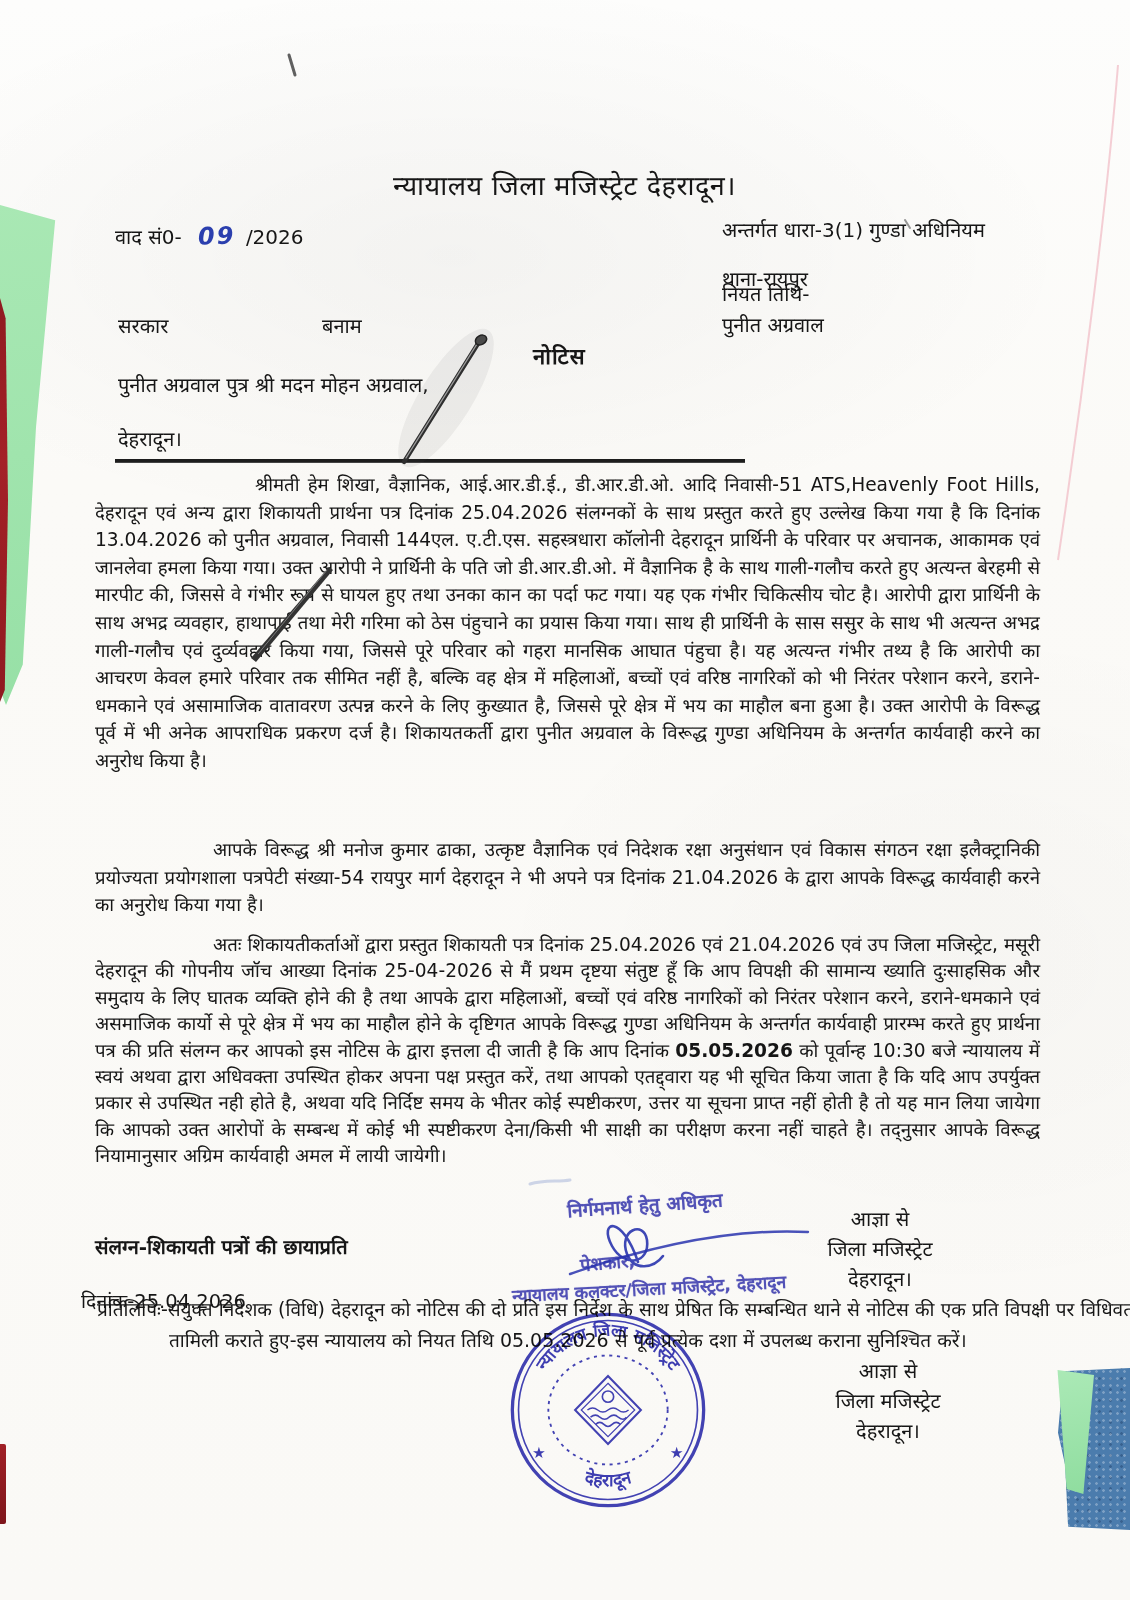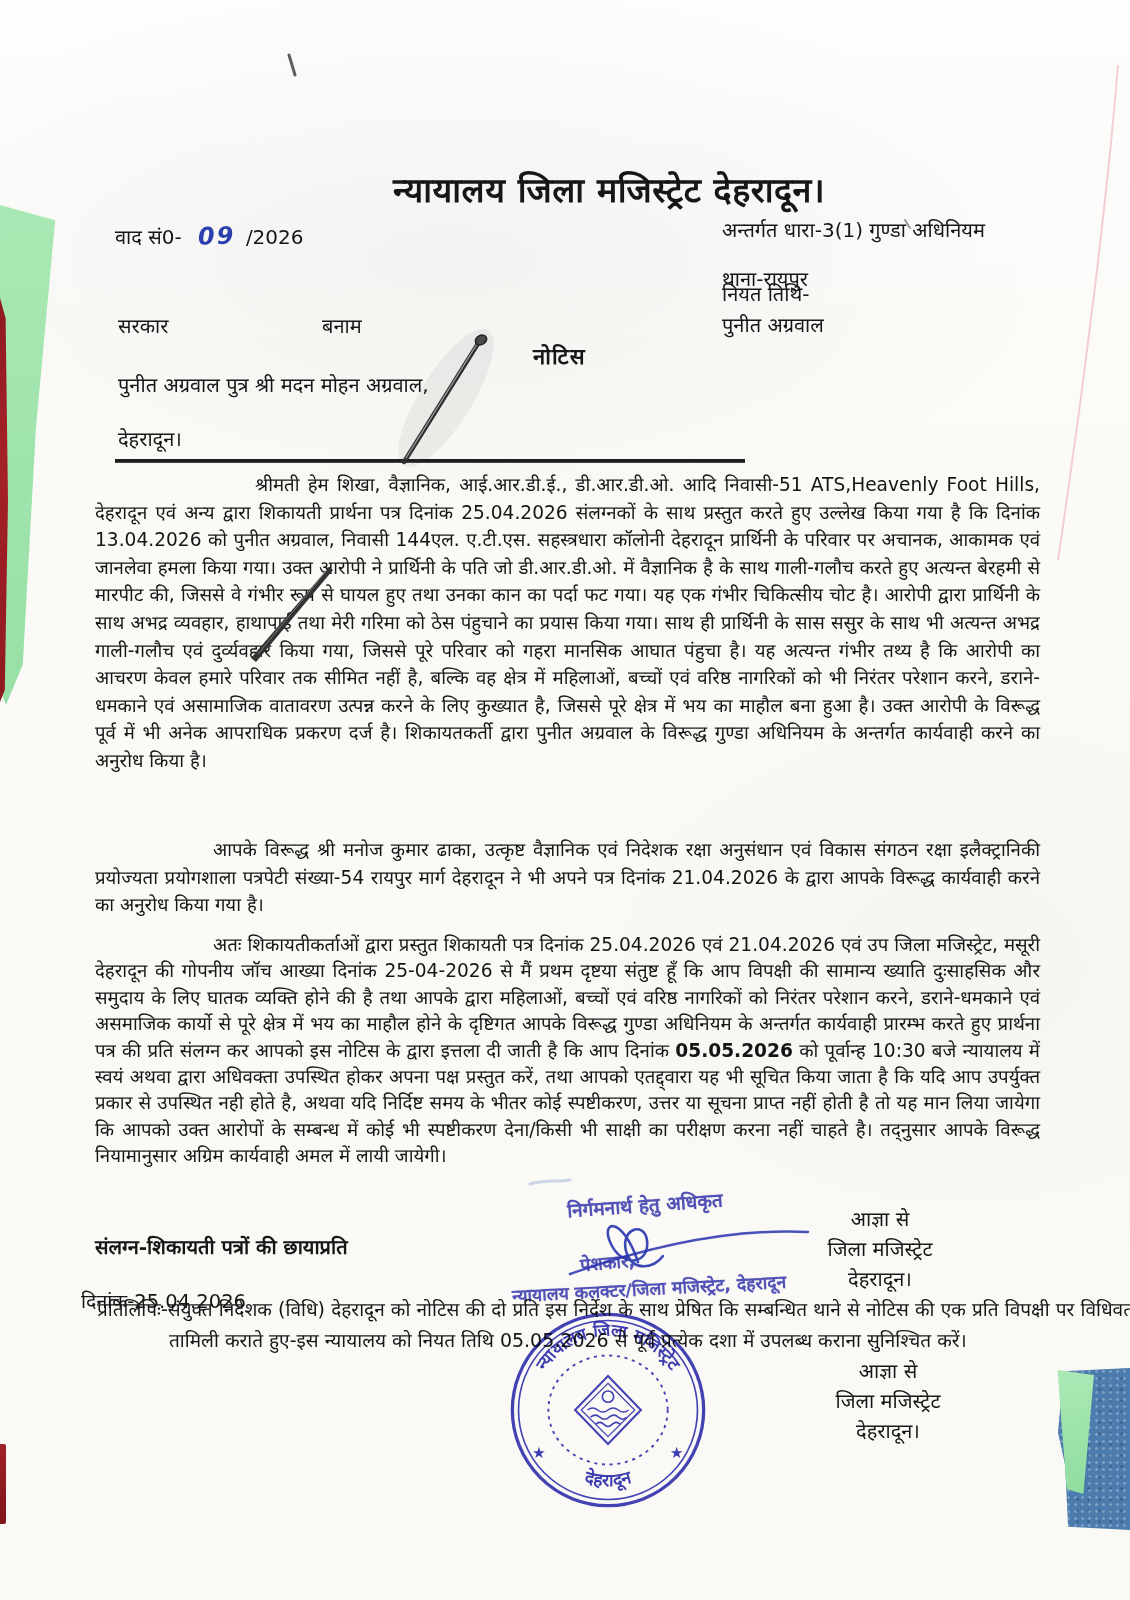--- a/index.html
+++ b/index.html
@@ -11,21 +11,21 @@
   }
   .page{
     position:absolute;inset:0;
     background:
       radial-gradient(ellipse 900px 400px at 40% 16%, rgba(0,0,0,0.035), transparent 70%),
       radial-gradient(ellipse 700px 500px at 85% 60%, rgba(0,0,0,0.02), transparent 70%),
       linear-gradient(180deg,#fdfdfc 0%, #fbfaf7 30%, #faf9f6 100%);
   }
   .abs{position:absolute;}
   .title{
-    font-size:34px;font-weight:bold;letter-spacing:0.5px;white-space:nowrap;text-align:center;
+    font-size:27px;font-weight:normal;letter-spacing:0.5px;white-space:nowrap;text-align:center;
   }
   .meta{font-size:20px;white-space:nowrap;}
   .hand{
     color:#2b3fae;font-size:24px;font-weight:bold;font-style:italic;
     letter-spacing:2px;display:inline-block;transform:rotate(-2deg);
   }
   .heading{font-size:22px;font-weight:bold;letter-spacing:1px;}
   .addr{font-size:20px;line-height:27px;white-space:nowrap;}
   .rule{height:0;border-top:3px solid #1d1d1d;border-bottom:1px solid #444;}
   .para{

